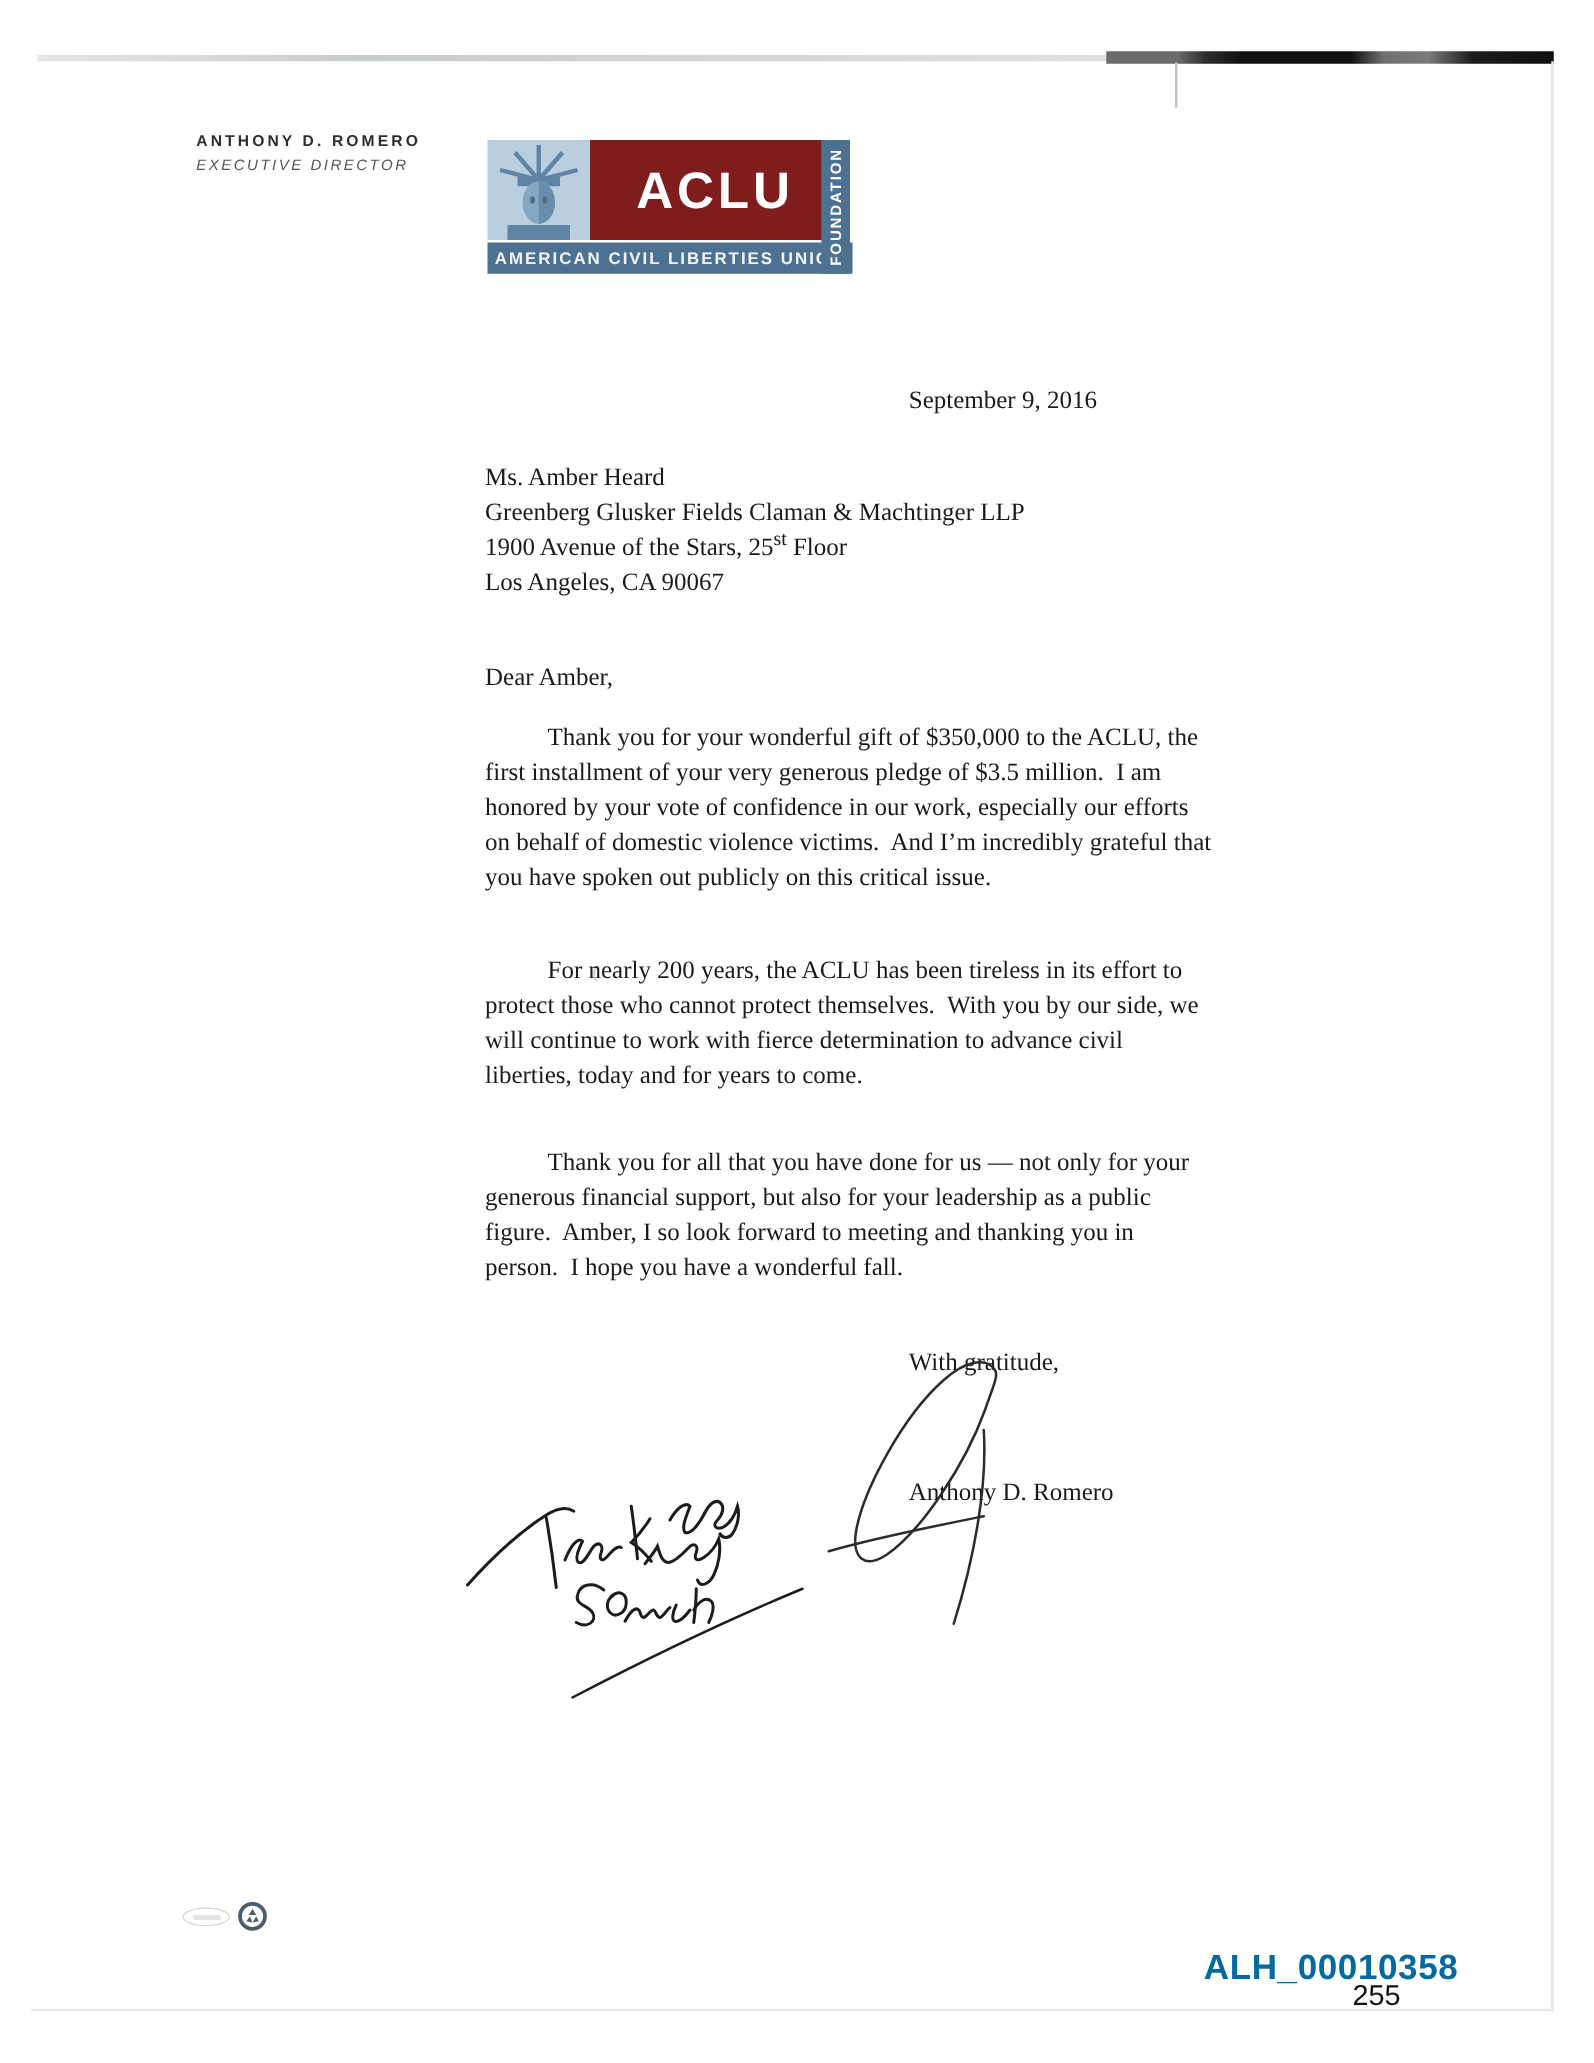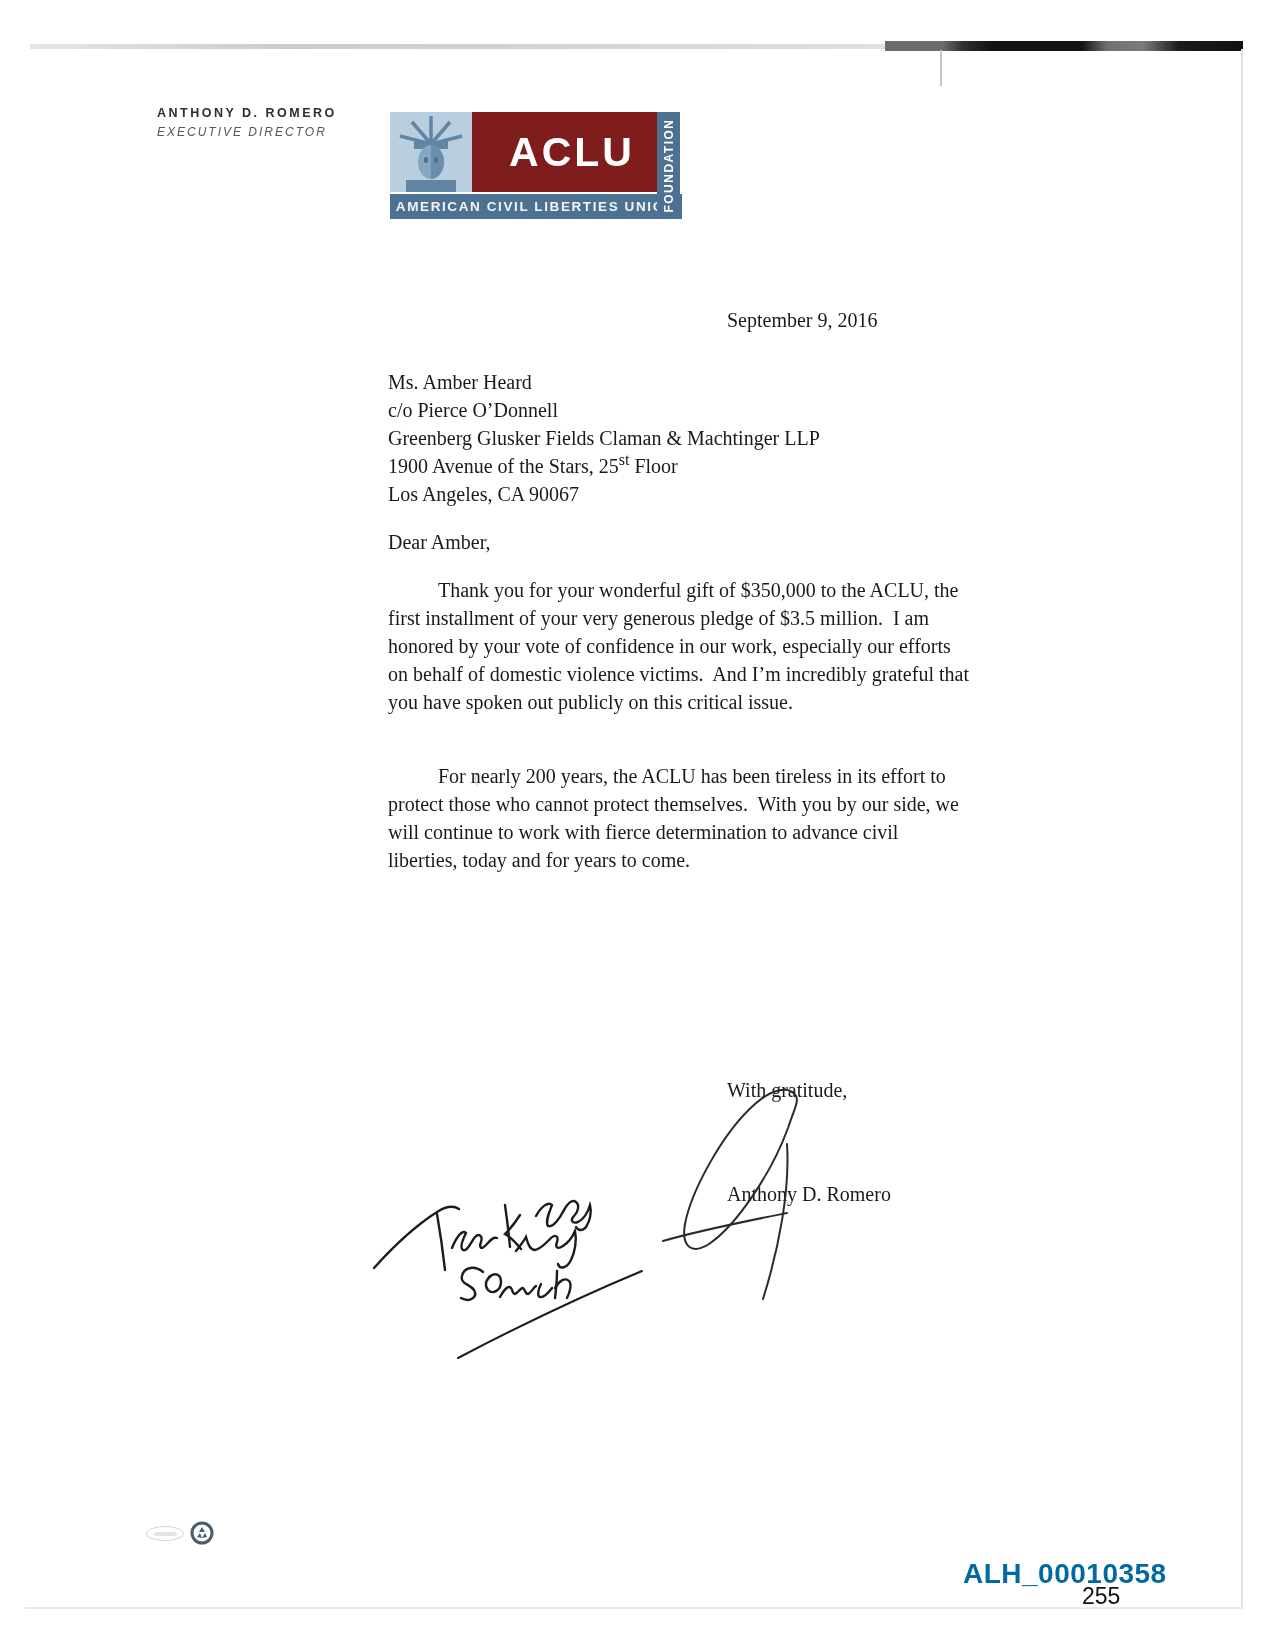--- a/index.html
+++ b/index.html
@@ -106,30 +106,30 @@
     <div class="logo-foundation">
       <span>FOUNDATION</span>
     </div>
   </div>
 
 
   <div class="date serif20">September 9, 2016</div>
 
   <div class="recipient serif20">
     <div>Ms. Amber Heard</div>
-    <div>c/o Pierce O’Donnell</div>
     <div>Greenberg Glusker Fields Claman &amp; Machtinger LLP</div>
     <div><span>1900 Avenue of the Stars, 25</span><sup>st</sup><span> Floor</span></div>
     <div>Los Angeles, CA 90067</div>
   </div>
 
   <div class="salutation serif20">Dear Amber,</div>
 
   <div class="para serif20 p1">Thank you for your wonderful gift of $350,000 to the ACLU, the first installment of your very generous pledge of $3.5 million.  I am honored by your vote of confidence in our work, especially our efforts on behalf of domestic violence victims.  And I’m incredibly grateful that you have spoken out publicly on this critical issue.</div>
   <div class="para serif20 p2">For nearly 200 years, the ACLU has been tireless in its effort to protect those who cannot protect themselves.  With you by our side, we will continue to work with fierce determination to advance civil liberties, today and for years to come.</div>
+  <div class="para serif20 p3">Thank you for all that you have done for us — not only for your generous financial support, but also for your leadership as a public figure.  Amber, I so look forward to meeting and thanking you in person.  I hope you have a wonderful fall.</div>
 
   <div class="closing serif20">With gratitude,</div>
   <div class="signer serif20">Anthony D. Romero</div>
 
   <svg class="ink">
     <g fill="none" stroke="#2b2b2b" stroke-width="2" stroke-linecap="round">
       <path d="M796,1096 C789,1085 772,1089 755,1104 C722,1133 691,1192 685,1224 C681,1247 692,1255 709,1244 C737,1225 772,1172 788,1128 C794,1110 799,1101 796,1096"></path>
       <path d="M663,1241 C701,1230 752,1220 787,1213"></path>
       <path d="M787,1144 C790,1190 779,1248 763,1299"></path>
     </g>

